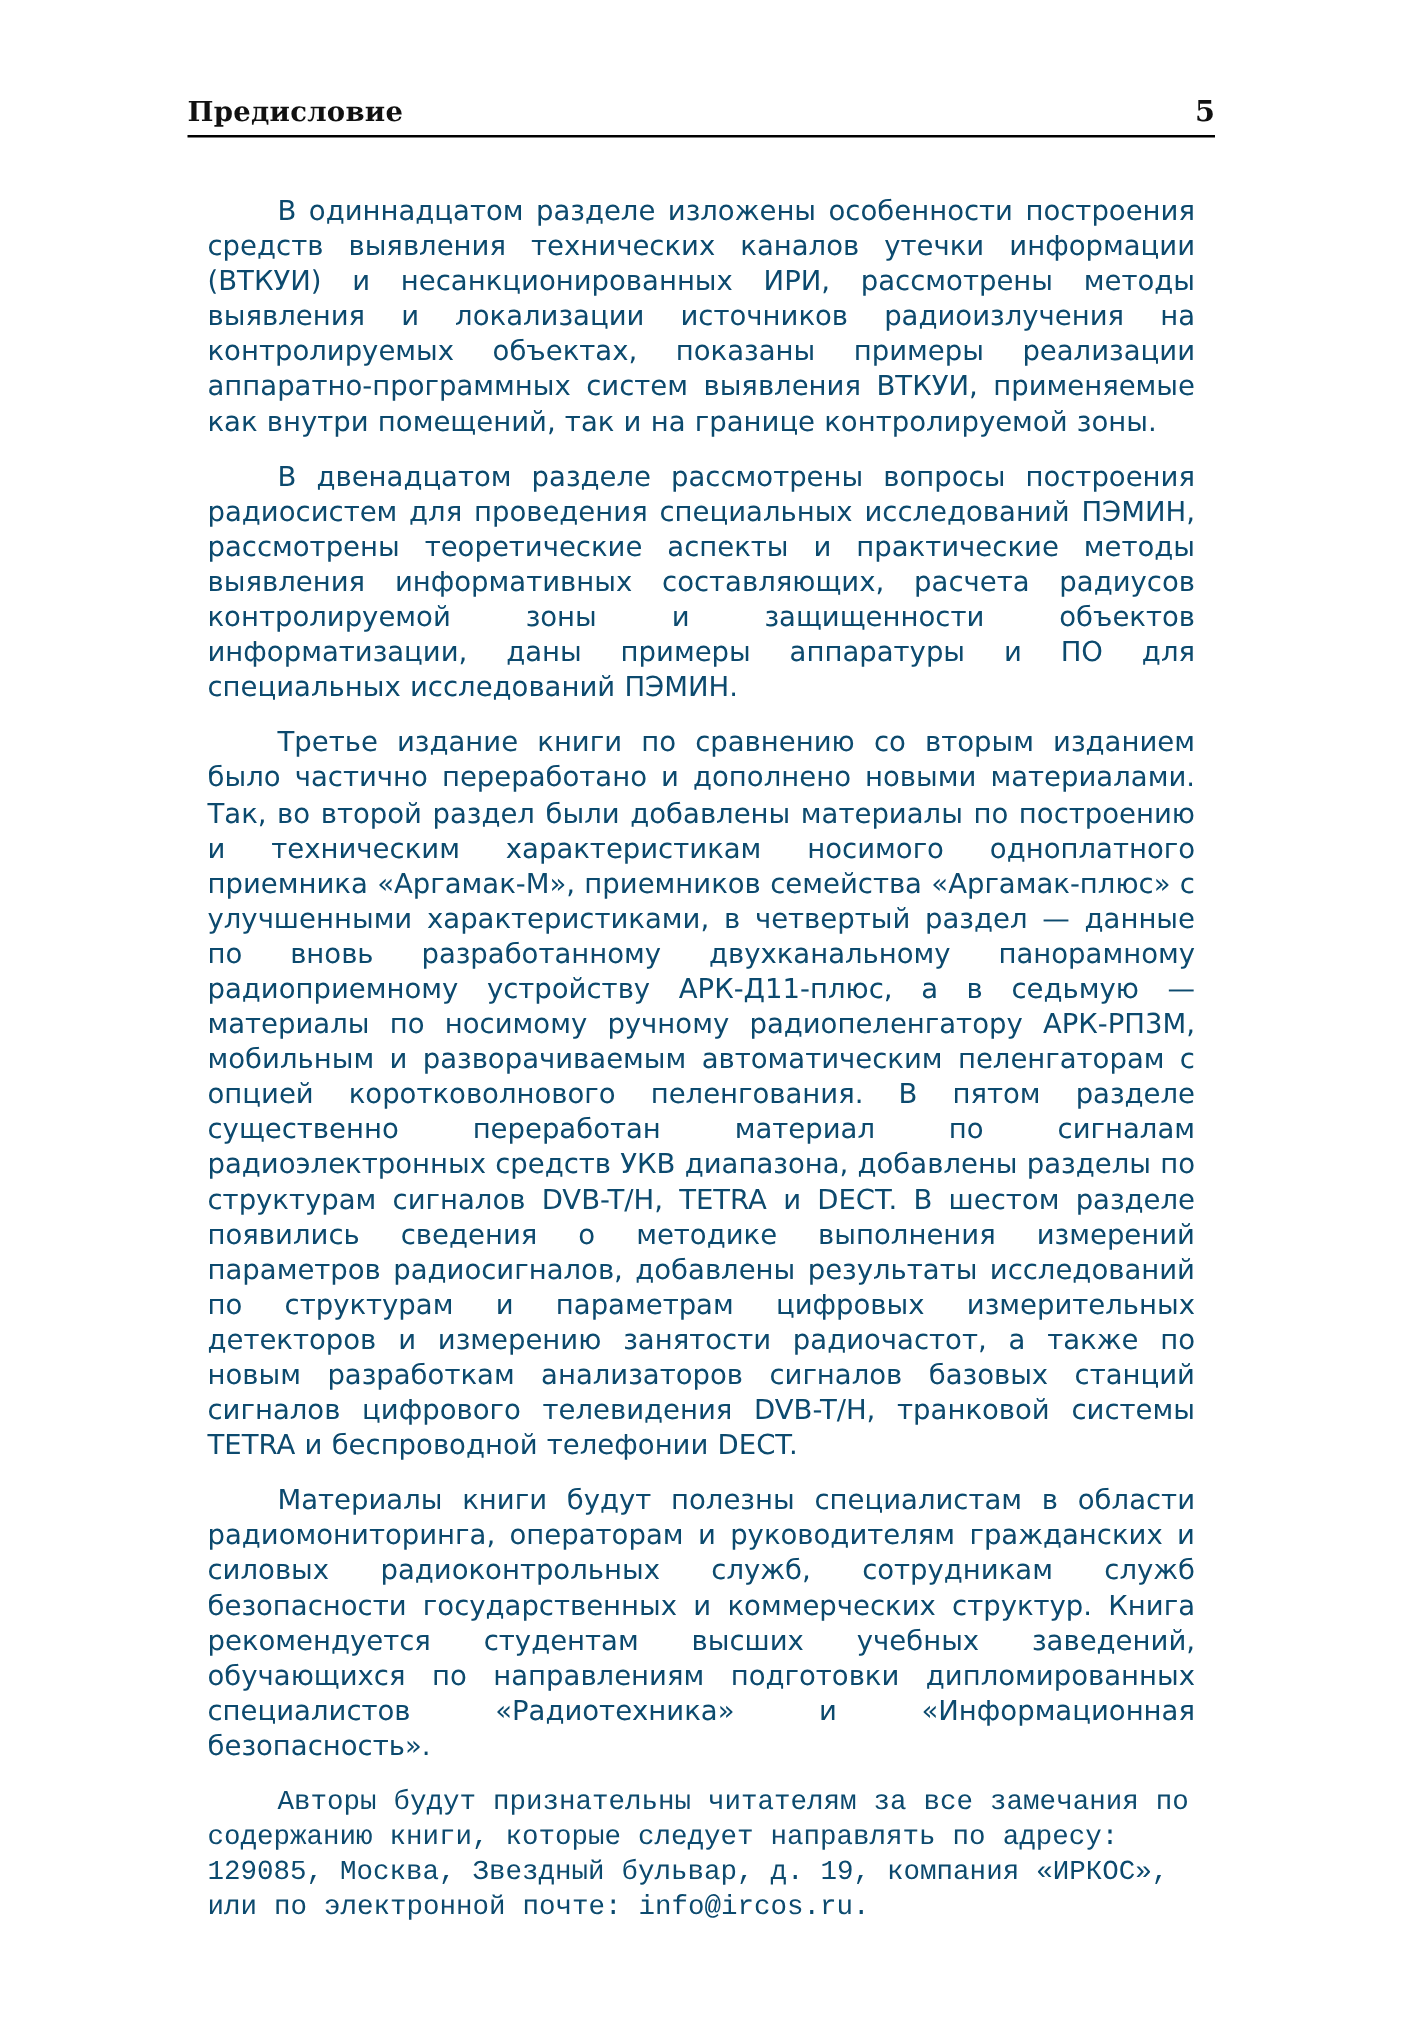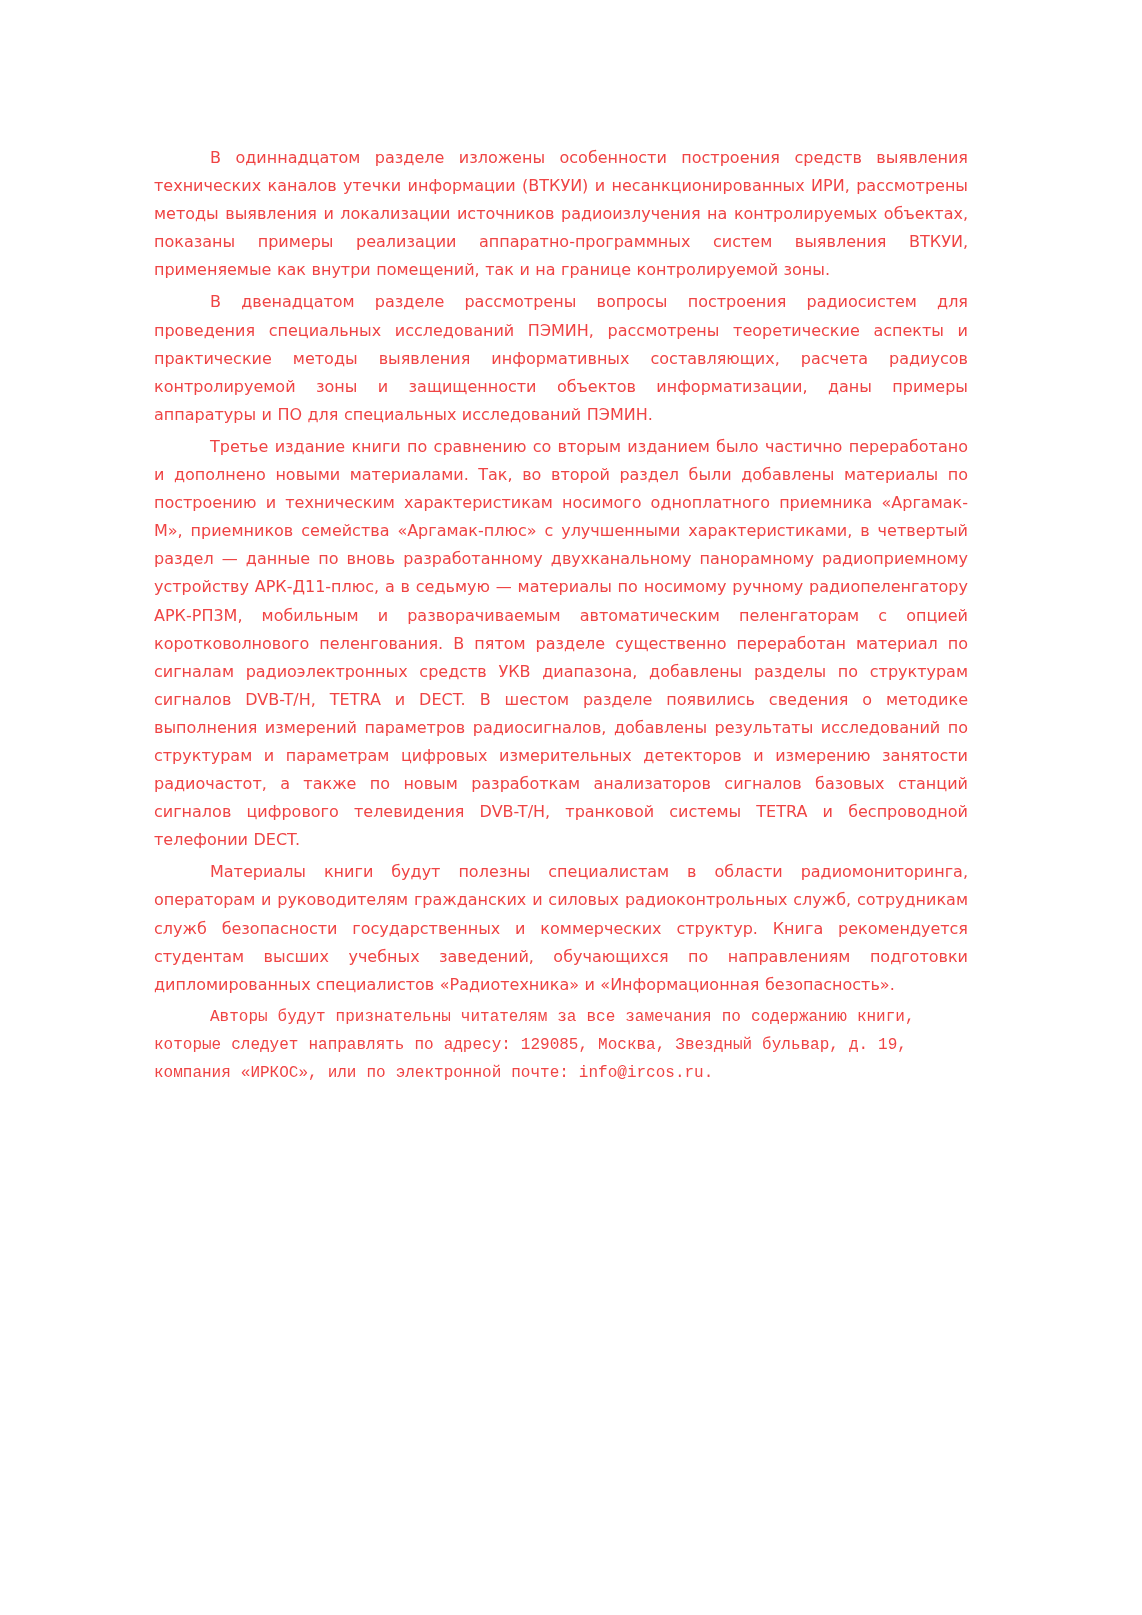--- a/index.html
+++ b/index.html
@@ -62,43 +62,50 @@
 
   
   .body-block {
     position: absolute;
     left: 150px;
     top: 140px;
     width: 822px;
   }
 
   p.para {
-    margin: 4px;
+    margin: 16px;
     padding: 0;
     text-indent: 56px;
     text-align: justify;
     text-justify: inter-word;
     font-family: "DejaVu Sans", sans-serif;
-    font-size: 16px;
+    font-size: 22px;
     line-height: 28.1px;
-    color: #ef4444;
+    color: #0c4a6e;
     word-spacing: 0.4px;
     -webkit-font-smoothing: none;
   }
 
   p.para.last {
     text-align: left;
     font-family: Liberation Mono, monospace;
   }
 </style>
 </head>
 <body>
 
 <div class="page">
 
+  <div class="header-area">
+    <div class="header-row">
+      <div class="header-title">Предисловие</div>
+      <div class="header-pageno">5</div>
+    </div>
+    <div class="header-rule"></div>
+  </div>
 
   <div class="body-block">
     <p class="para">В одиннадцатом разделе изложены особенности построения средств выявления технических каналов утечки информации (ВТКУИ) и несанкционированных ИРИ, рассмотрены методы выявления и локализации источников радиоизлучения на контролируемых объектах, показаны примеры реализации аппаратно-программных систем выявления ВТКУИ, применяемые как внутри помещений, так и на границе контролируемой зоны.</p>
     <p class="para">В двенадцатом разделе рассмотрены вопросы построения радиосистем для проведения специальных исследований ПЭМИН, рассмотрены теоретические аспекты и практические методы выявления информативных составляющих, расчета радиусов контролируемой зоны и защищенности объектов информатизации, даны примеры аппаратуры и ПО для специальных исследований ПЭМИН.</p>
     <p class="para">Третье издание книги по сравнению со вторым изданием было частично переработано и дополнено новыми материалами. Так, во второй раздел были добавлены материалы по построению и техническим характеристикам носимого одноплатного приемника «Аргамак-М», приемников семейства «Аргамак-плюс» с улучшенными характеристиками, в четвертый раздел — данные по вновь разработанному двухканальному панорамному радиоприемному устройству АРК-Д11-плюс, а в седьмую — материалы по носимому ручному радиопеленгатору АРК-РП3М, мобильным и разворачиваемым автоматическим пеленгаторам с опцией коротковолнового пеленгования. В пятом разделе существенно переработан материал по сигналам радиоэлектронных средств УКВ диапазона, добавлены разделы по структурам сигналов DVB-T/H, TETRA и DECT. В шестом разделе появились сведения о методике выполнения измерений параметров радиосигналов, добавлены результаты исследований по структурам и параметрам цифровых измерительных детекторов и измерению занятости радиочастот, а также по новым разработкам анализаторов сигналов базовых станций сигналов цифрового телевидения DVB-T/H, транковой системы TETRA и беспроводной телефонии DECT.</p>
     <p class="para">Материалы книги будут полезны специалистам в области радиомониторинга, операторам и руководителям гражданских и силовых радиоконтрольных служб, сотрудникам служб безопасности государственных и коммерческих структур. Книга рекомендуется студентам высших учебных заведений, обучающихся по направлениям подготовки дипломированных специалистов «Радиотехника» и «Информационная безопасность».</p>
     <p class="para last">Авторы будут признательны читателям за все замечания по содержанию книги, которые следует направлять по адресу: 129085, Москва, Звездный бульвар, д. 19, компания «ИРКОС», или по электронной почте: info@ircos.ru.</p>
   </div>
 
 </div>

